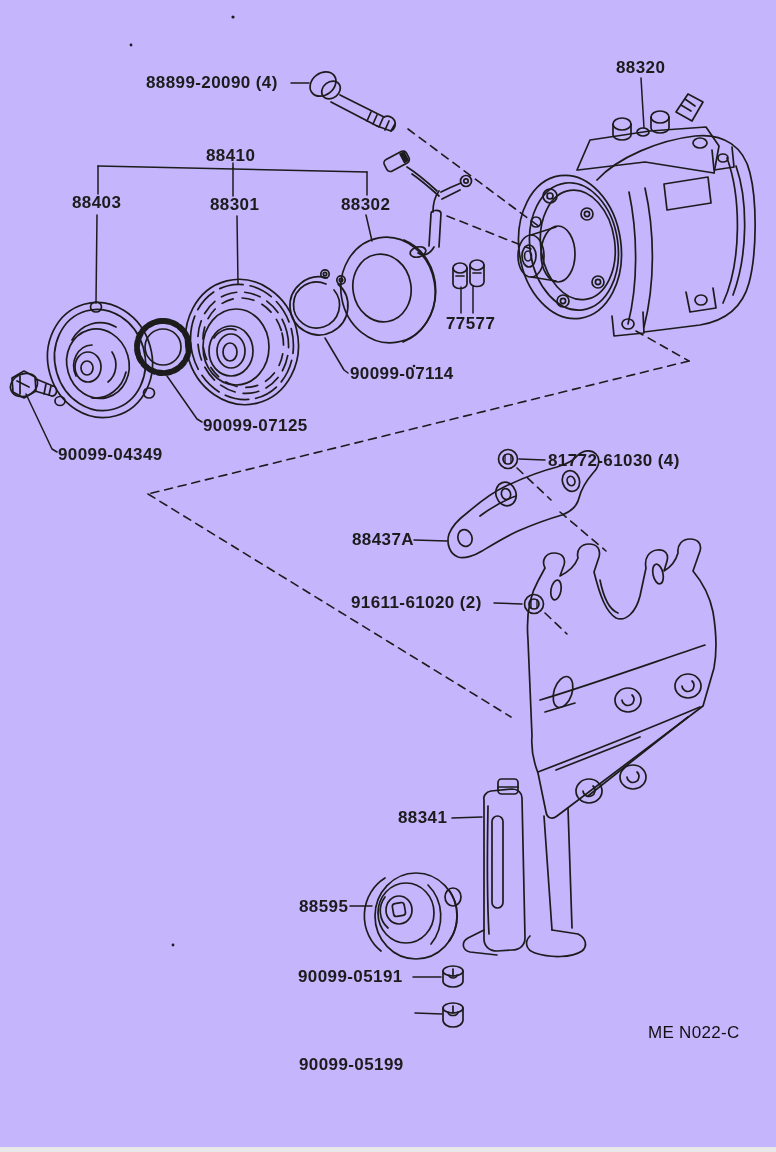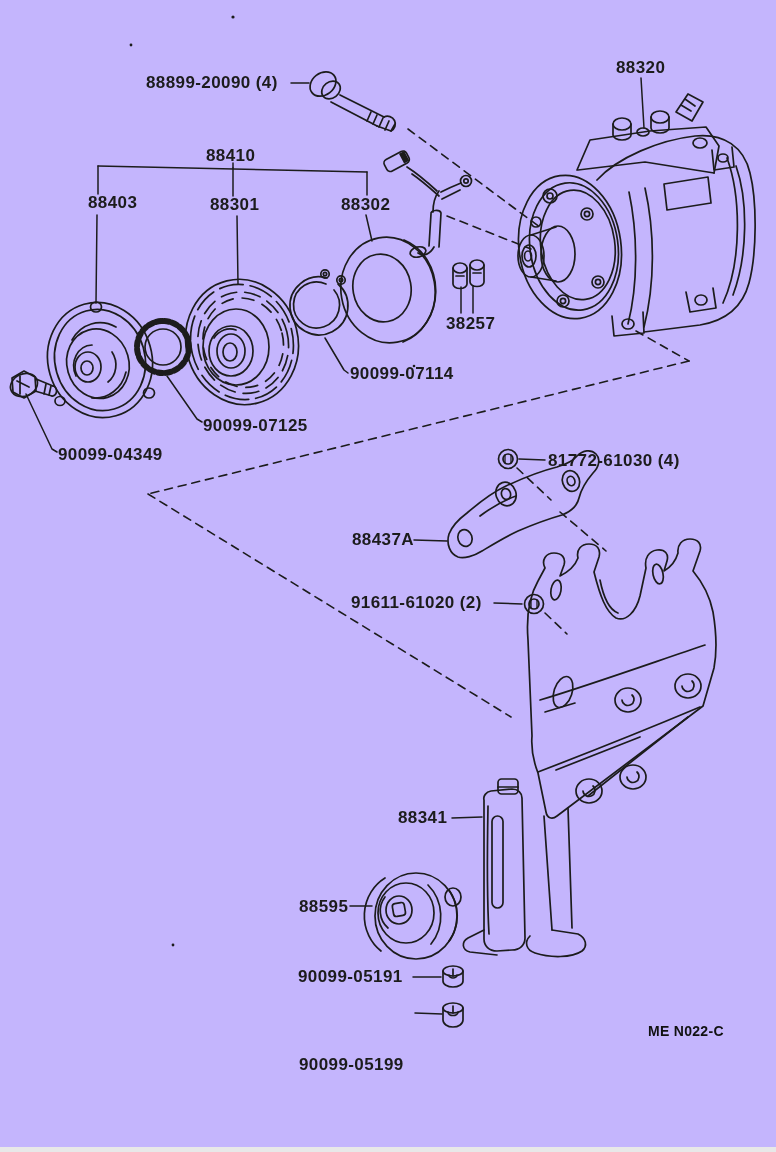--- a/index.html
+++ b/index.html
@@ -7,21 +7,21 @@
     position:relative;width:776px;height:1147px;background:#c4b5fd;
     overflow:hidden;font-family:"Liberation Sans",sans-serif;
   }
   .page svg{position:absolute;left:0;top:0;}
   .lbl{
     position:absolute;color:#1c1c1c;font-size:17px;font-weight:700;
     letter-spacing:0.4px;line-height:18px;white-space:nowrap;
     font-family:"Liberation Sans",sans-serif;
   }
   .code{
-    position:absolute;color:#111;font-size:14px;font-weight:700;
+    position:absolute;color:#111;font-size:17px;font-weight:400;
     letter-spacing:0.3px;white-space:nowrap;
   }
 </style>
 </head>
 <body>
 
 <div class="page">
 
 <svg width="776" height="1152" viewBox="0 0 776 1152" fill="none" stroke="#1c1c1c" stroke-width="1.7" stroke-linecap="round" stroke-linejoin="round">
 
@@ -277,24 +277,24 @@
   <g>
     <ellipse cx="453" cy="1008" rx="10" ry="5"></ellipse>
     <path d="M 443,1008 L 443,1020 M 463,1008 L 463,1020 M 443,1020 A 10,7 0 0 0 463,1020"></path>
     <path d="M 453,1006 L 453,1013 M 448,1012 A 5,3.5 0 0 0 458,1012"></path>
   </g>
 </svg>
 
   <div class="lbl" style="left:146px;top:74px">88899-20090 (4)</div>
   <div class="lbl" style="left:616px;top:59px">88320</div>
   <div class="lbl" style="left:206px;top:147px">88410</div>
-  <div class="lbl" style="left:88px;top:194px">88403</div>
+  <div class="lbl" style="left:72px;top:194px">88403</div>
   <div class="lbl" style="left:210px;top:196px">88301</div>
   <div class="lbl" style="left:341px;top:196px">88302</div>
-  <div class="lbl" style="left:446px;top:315px">38257</div>
+  <div class="lbl" style="left:446px;top:315px">77577</div>
   <div class="lbl" style="left:350px;top:365px">90099-07114</div>
   <div class="lbl" style="left:203px;top:417px">90099-07125</div>
   <div class="lbl" style="left:58px;top:446px">90099-04349</div>
   <div class="lbl" style="left:548px;top:452px">81772-61030 (4)</div>
   <div class="lbl" style="left:352px;top:531px">88437A</div>
   <div class="lbl" style="left:351px;top:594px">91611-61020 (2)</div>
   <div class="lbl" style="left:398px;top:809px">88341</div>
   <div class="lbl" style="left:299px;top:898px">88595</div>
   <div class="lbl" style="left:298px;top:968px">90099-05191</div>
   <div class="lbl" style="left:299px;top:1056px">90099-05199</div>

